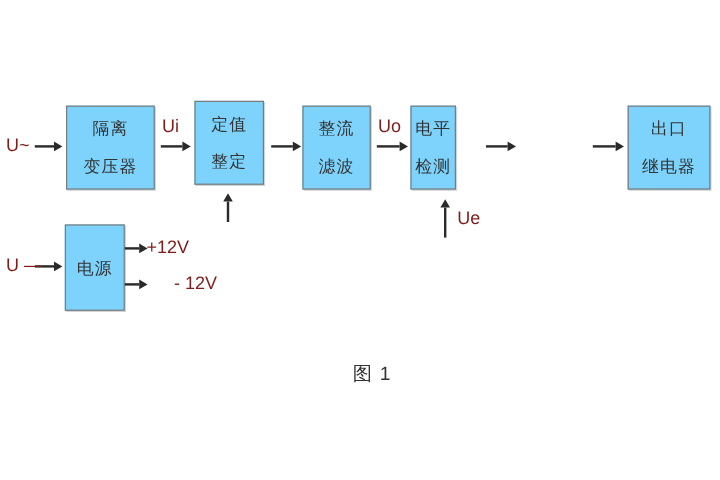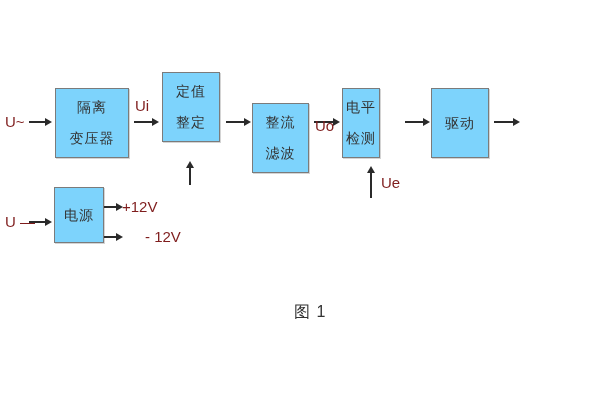--- a/index.html
+++ b/index.html
@@ -36,38 +36,38 @@
 </style>
 </head>
 <body>
 
 <div class="canvas">
 
   <div class="box" style="left:55px;top:88px;width:74px;height:70px;">
     <span class="bl">隔离</span>
     <span class="bl">变压器</span>
   </div>
-  <div class="box" style="left:162px;top:72px;width:58px;height:70px;">
+  <div class="box" style="left:162px;top:84px;width:58px;height:70px;">
     <span class="bl">定值</span>
     <span class="bl">整定</span>
   </div>
-  <div class="box" style="left:252px;top:88px;width:57px;height:70px;margin-top:15px;">
+  <div class="box" style="left:252px;top:88px;width:57px;height:70px;">
     <span class="bl">整流</span>
     <span class="bl">滤波</span>
   </div>
   <div class="box" style="left:342px;top:88px;width:38px;height:70px;">
     <span class="bl">电平</span>
     <span class="bl">检测</span>
   </div>
-  <div class="box" style="left:431px;top:88px;width:58px;height:70px;">
-    <span class="bl">驱动</span>
-    <span class="bl"></span>
+  <div class="box" style="left:523px;top:88px;width:69px;height:70px;">
+    <span class="bl">出口</span>
+    <span class="bl">继电器</span>
   </div>
 
-  <div class="box" style="left:54px;top:187px;width:50px;height:56px;">
+  <div class="box" style="left:54px;top:187px;width:50px;height:72px;">
     <span class="bl">电源</span>
     <span class="bl"></span>
   </div>
 
   <div class="ha" style="left:29px;top:121px;width:16px;"></div>
   <div class="ha" style="left:134px;top:121px;width:18px;"></div>
   <div class="ha" style="left:226px;top:121px;width:18px;"></div>
   <div class="ha" style="left:314px;top:121px;width:19px;"></div>
   <div class="ha" style="left:405px;top:121px;width:18px;"></div>
   <div class="ha" style="left:494px;top:121px;width:19px;"></div>
@@ -75,20 +75,20 @@
   <div class="ha" style="left:29px;top:221px;width:16px;"></div>
   <div class="ha" style="left:104px;top:206px;width:12px;"></div>
   <div class="ha" style="left:104px;top:236px;width:12px;"></div>
 
   <div class="va" style="left:189px;top:168px;height:17px;"></div>
   <div class="va" style="left:370px;top:173px;height:25px;"></div>
 
   <div class="lbl" style="left:5px;top:114px;">U~</div>
   <div class="lbl" style="left:5px;top:214px;">U —</div>
   <div class="lbl" style="left:135px;top:98px;">Ui</div>
-  <div class="lbl" style="left:315px;top:98px;margin-top:20px;">Uo</div>
+  <div class="lbl" style="left:315px;top:98px;">Uo</div>
   <div class="lbl" style="left:381px;top:175px;">Ue</div>
   <div class="lbl" style="left:122px;top:199px;">+12V</div>
   <div class="lbl" style="left:122px;top:229px;margin-left:23px;">- 12V</div>
 
   <div class="cap" style="left:294px;top:262px;margin-top:40px;">图 1</div>
 
 </div>
 
 </body></html>

